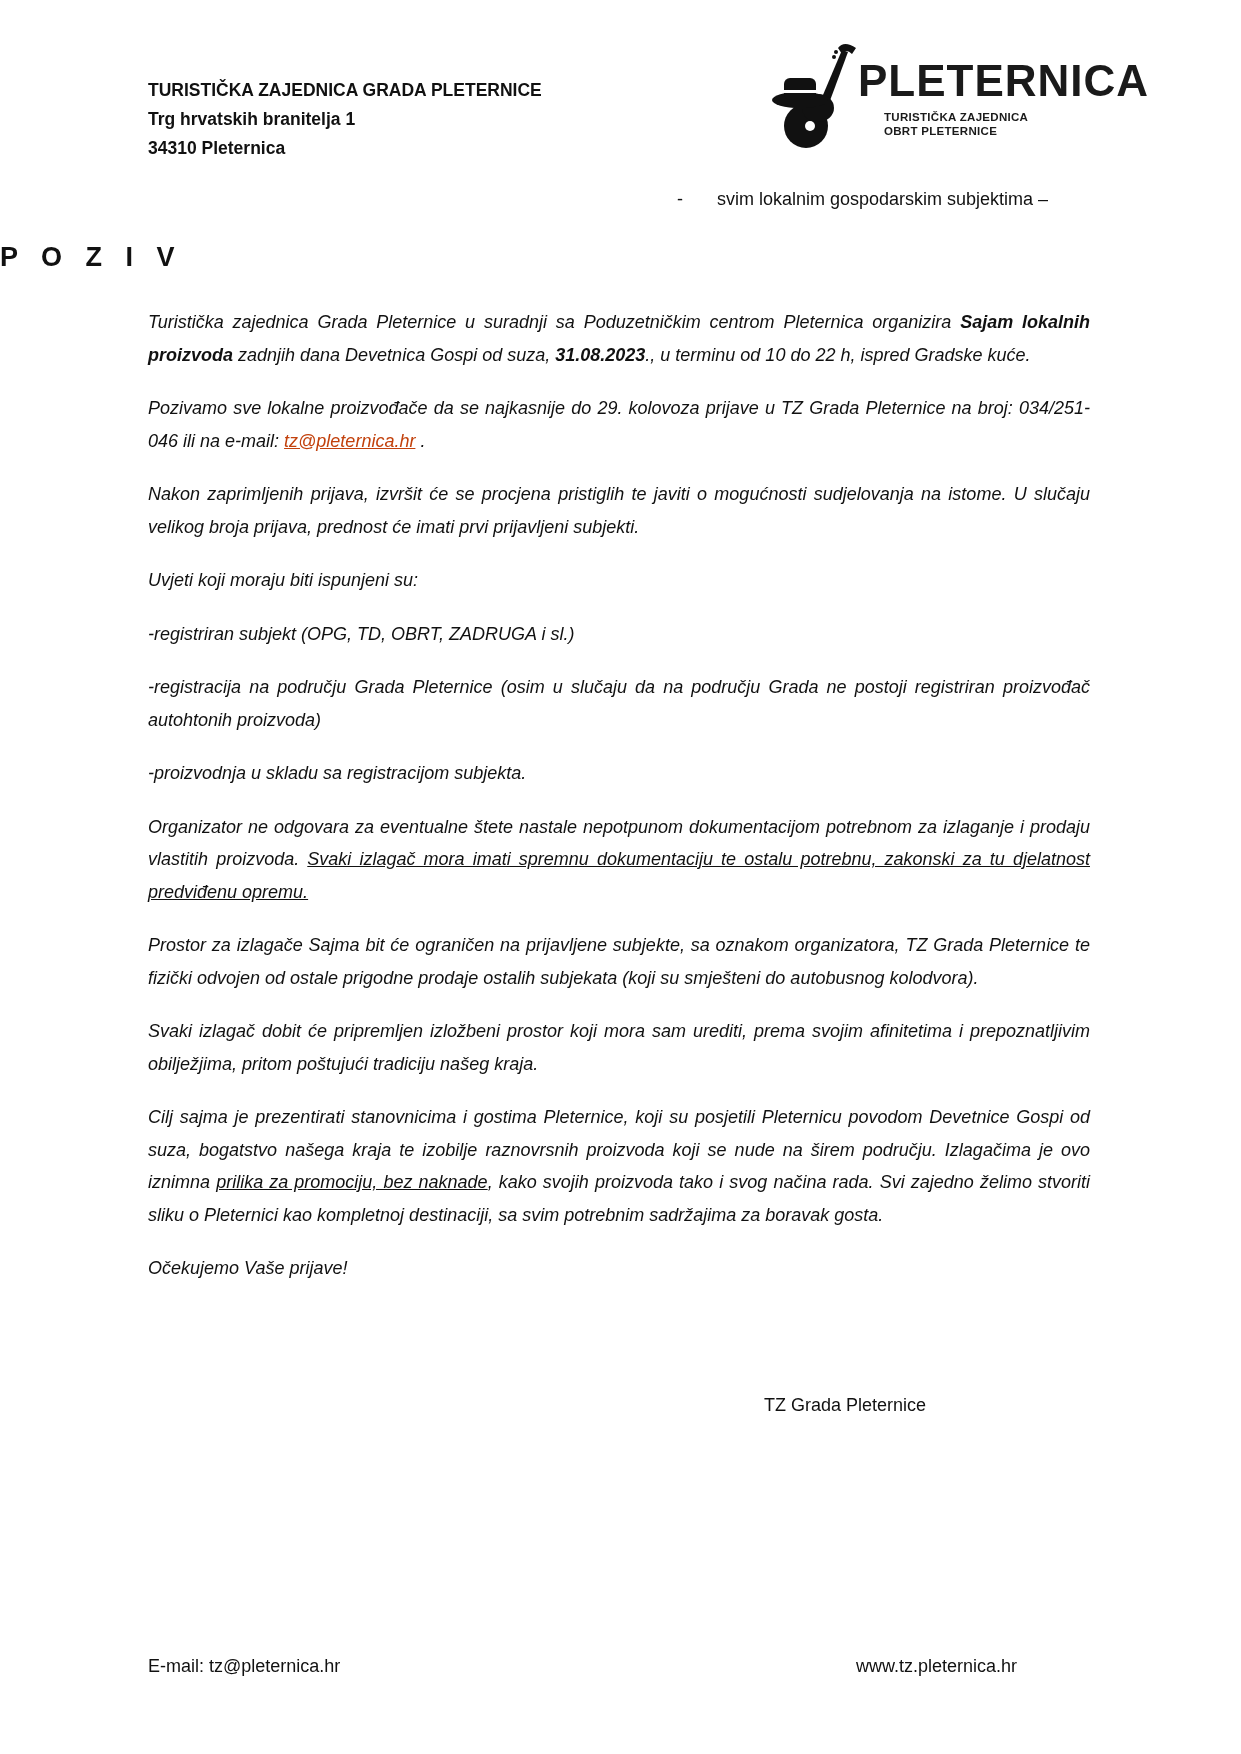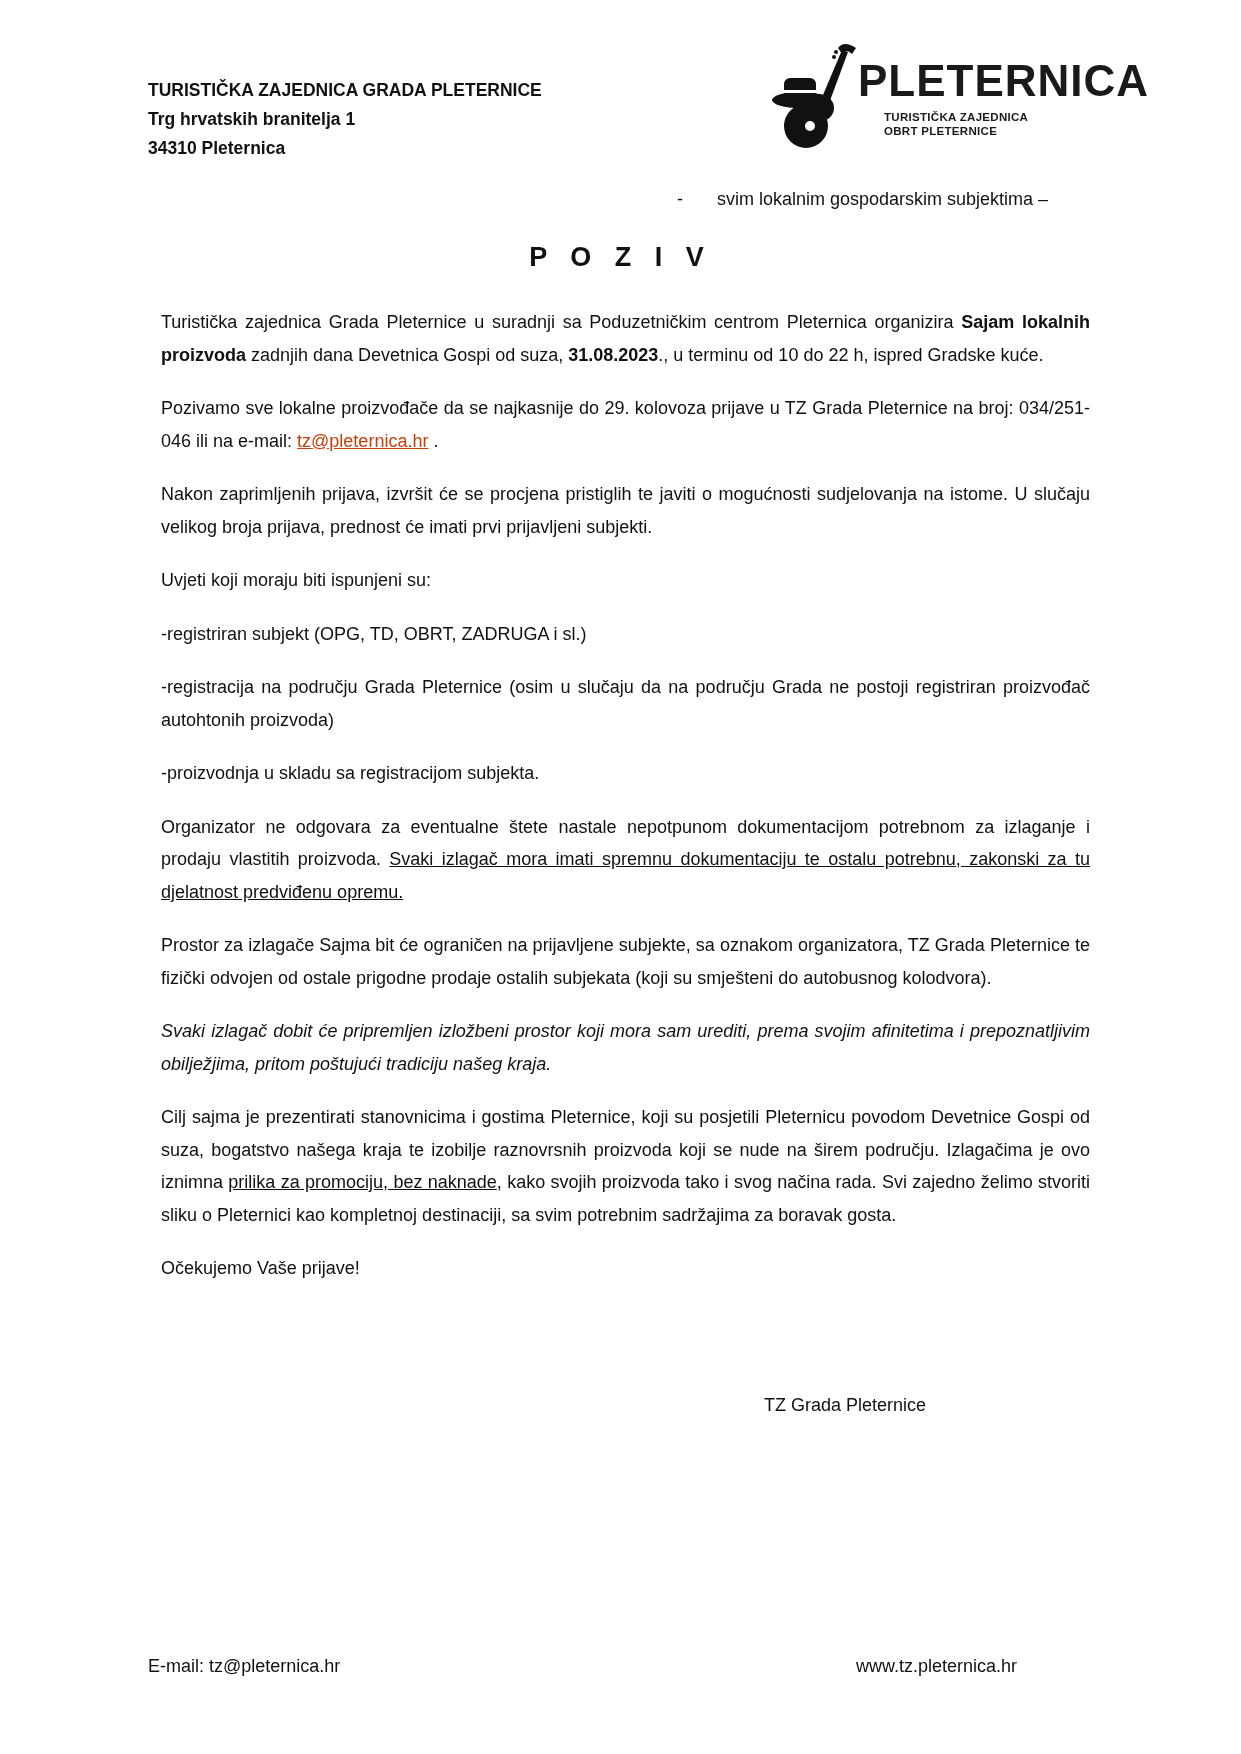--- a/index.html
+++ b/index.html
@@ -5,23 +5,23 @@
   html, body { margin: 0; padding: 0; background: #ffffff; }
   body { width: 1241px; height: 1754px; position: relative; overflow: hidden;
          font-family: "Liberation Sans", "DejaVu Sans", sans-serif; color: #111; }
   .page { position: absolute; left: 0; top: 0; width: 1241px; height: 1754px; }
   .sender { position: absolute; left: 148px; top: 76px; font-weight: bold; font-size: 17.5px; line-height: 29px; }
   .logo { position: absolute; left: 772px; top: 42px; width: 400px; height: 110px; }
   .logo .wordmark { position: absolute; left: 86px; top: 14px; font-weight: bold; font-size: 44px; letter-spacing: 1px; color: #1a1a1a; }
   .logo .sub { position: absolute; left: 88px; top: 68px; font-weight: bold; font-size: 11.5px; line-height: 14px; color: #1a1a1a; letter-spacing: 0.3px; margin-left: 24px; }
   .recipient { position: absolute; left: 665px; top: 189px; font-size: 18px; margin-left: 12px; }
   .recipient .dash { display: inline-block; width: 40px; }
-  .title { position: absolute; left: 0; width: 1241px; top: 242px; text-align: center; font-weight: bold; font-size: 27px; letter-spacing: 8px; }
+  .title { position: absolute; left: 0; width: 1241px; top: 242px; font-weight: bold; font-size: 27px; letter-spacing: 8px; }
   .body { position: absolute; left: 148px; width: 942px; top: 306px; font-size: 18px; line-height: 32.5px; }
-  .body p { margin: 0 0 21px 13px; text-align: justify; }
+  .body p { margin: 0 0 21px 0; text-align: justify; font-style: italic; }
   .u { text-decoration: underline; }
   .b { font-weight: bold; }
   .i { font-style: italic; }
   a.link { color: #c2410c; text-decoration: underline; }
   .signature { position: absolute; left: 764px; top: 1395px; font-size: 18px; }
   .footer-left { position: absolute; left: 148px; top: 1656px; font-size: 18px; }
   .footer-right { position: absolute; left: 856px; top: 1656px; font-size: 18px; }
 </style>
 </head>
 <body>

